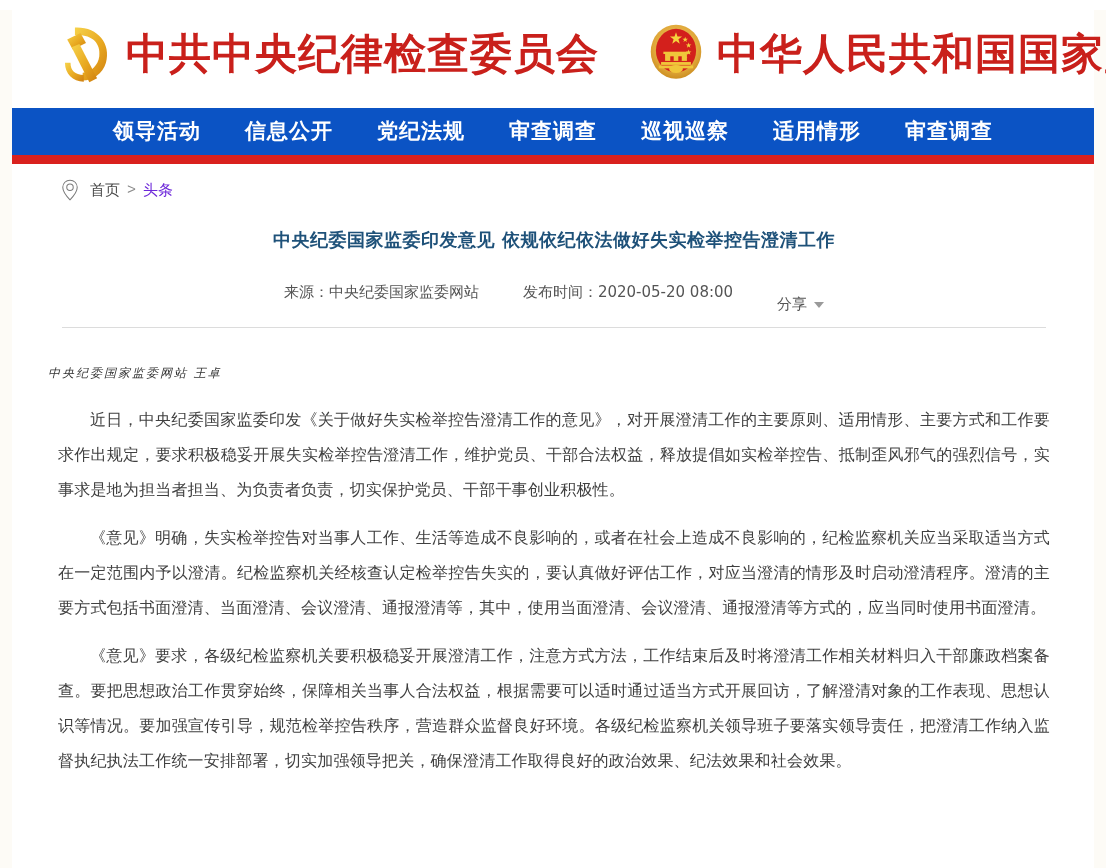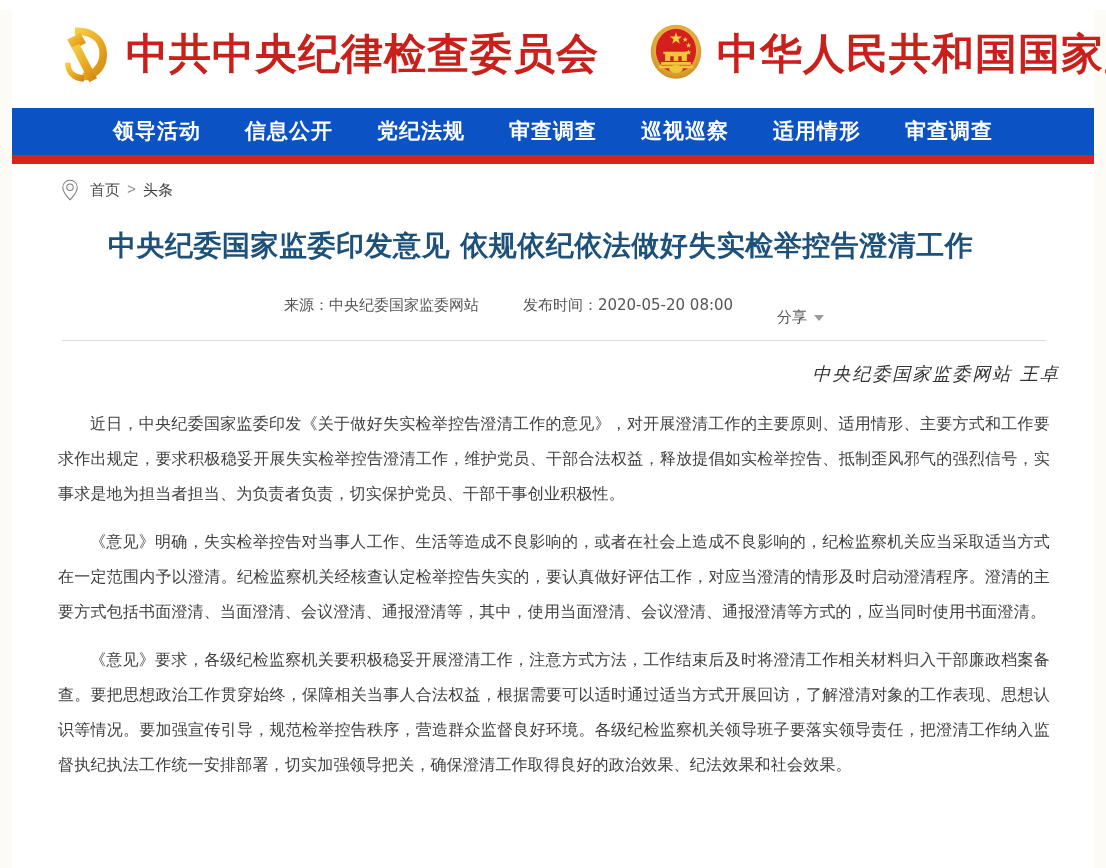--- a/index.html
+++ b/index.html
@@ -118,25 +118,25 @@
     font-family: Liberation Mono, monospace;
   }
   .pin-icon {
     width: 20px;
     height: 22px;
     margin-right: 10px;
     flex: none;
   }
   .crumb-link { color: #4a4a4a; cursor: pointer; }
   .crumb-sep { margin: 0 7px; color: #8a8a8a; }
-  .crumb-current { color: #404040; }
+  .crumb-current { color: #6d28d9; }
 
   .article-title {
-    text-align: left;
-    font-size: 28px;
+    text-align: center;
+    font-size: 18px;
     font-weight: bold;
     color: #1e5179;
     font-family: "DejaVu Sans", "Liberation Sans", sans-serif;
     letter-spacing: 0.5px;
     line-height: 1.3;
     margin-top: 12px;
     padding: 0 60px;
   }
 
   .article-meta {
@@ -166,27 +166,27 @@
     border-top: 6px solid #9a9a9a;
   }
 
   .meta-divider {
     height: 1px;
     background: #dcdcdc;
     margin: 0 14px 0 14px;
   }
 
   .byline {
-    text-align: right;
+    text-align: left;
     font-family: "DejaVu Serif", "Liberation Serif", serif;
     font-style: italic;
-    font-size: 18px;
+    font-size: 12px;
     color: #333333;
     letter-spacing: 2px;
-    margin-top: 21px;
+    margin-top: 37px;
   }
 
   .article-body {
     margin-top: 20px;
     padding: 0 10px;
   }
   .article-body p {
     font-family: "DejaVu Sans", "Liberation Sans", sans-serif;
     font-size: 16px;
     color: #404040;

